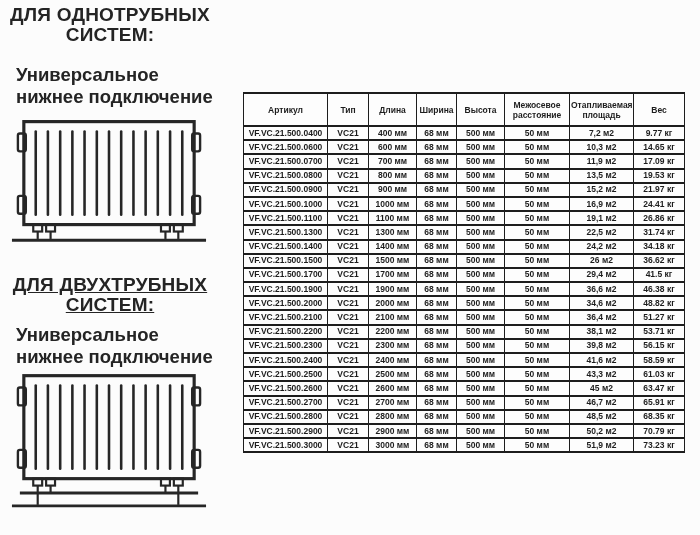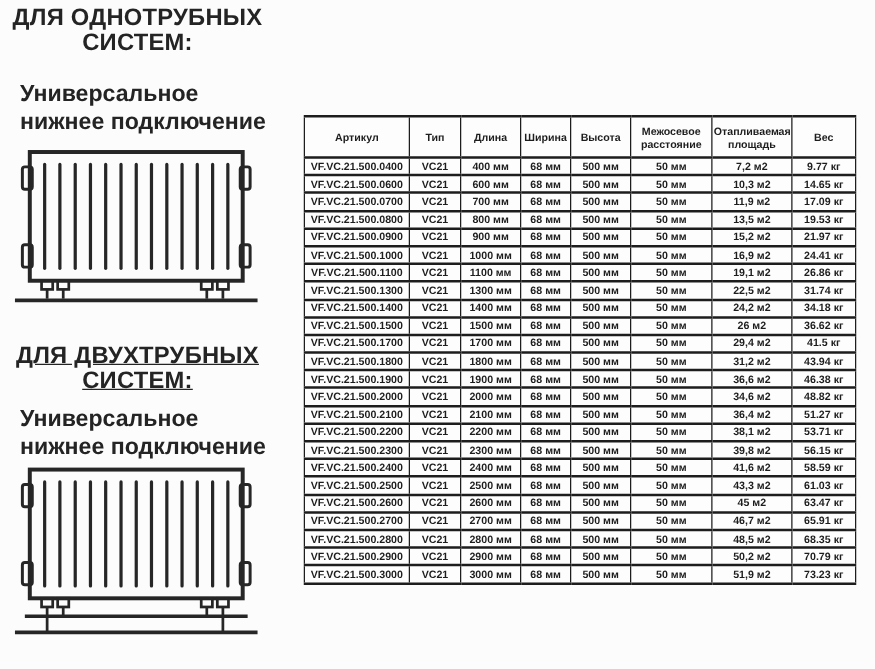--- a/index.html
+++ b/index.html
@@ -280,30 +280,20 @@
           <td>VF.VC.21.500.1700</td>
           <td>VC21</td>
           <td>1700 мм</td>
           <td>68 мм</td>
           <td>500 мм</td>
           <td>50 мм</td>
           <td>29,4 м2</td>
           <td>41.5 кг</td>
         </tr>
         <tr>
-          <td>VF.VC.21.500.1800</td>
-          <td>VC21</td>
-          <td>1800 мм</td>
-          <td>68 мм</td>
-          <td>500 мм</td>
-          <td>50 мм</td>
-          <td>31,2 м2</td>
-          <td>43.94 кг</td>
-        </tr>
-        <tr>
           <td>VF.VC.21.500.1900</td>
           <td>VC21</td>
           <td>1900 мм</td>
           <td>68 мм</td>
           <td>500 мм</td>
           <td>50 мм</td>
           <td>36,6 м2</td>
           <td>46.38 кг</td>
         </tr>
         <tr>

